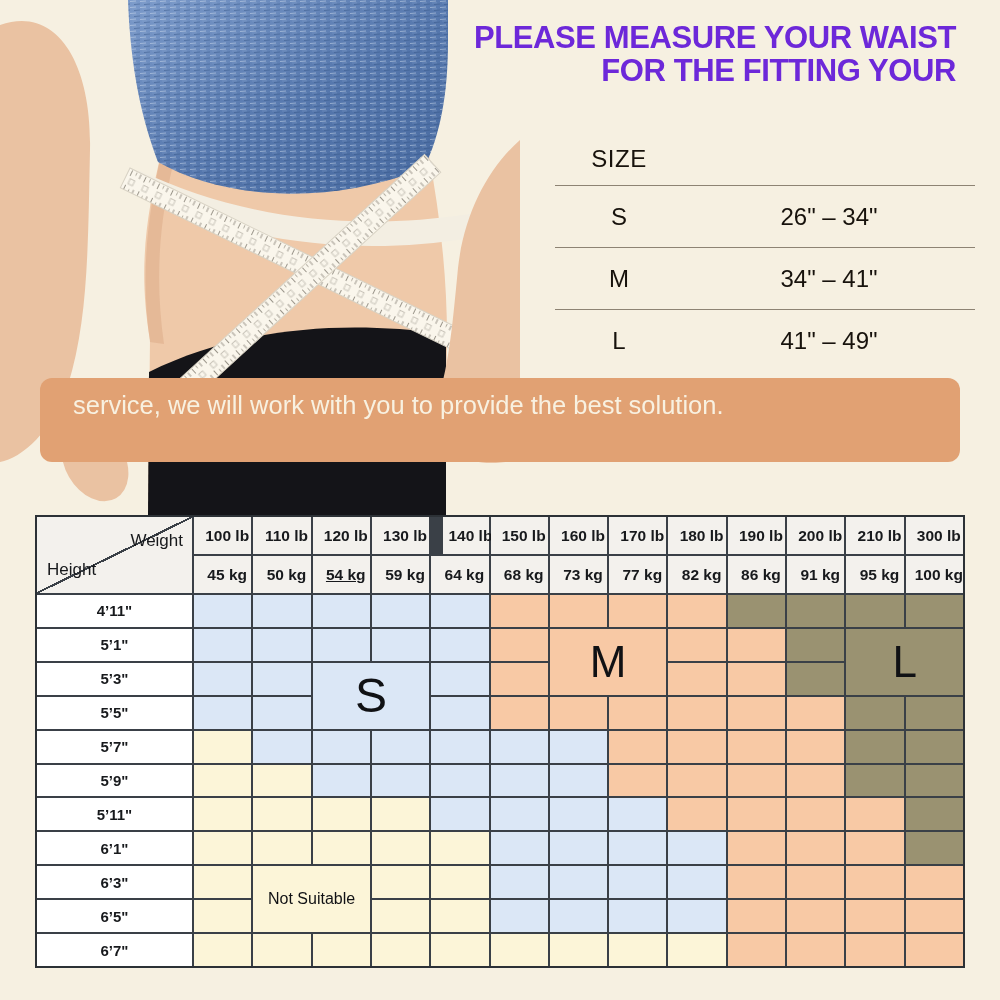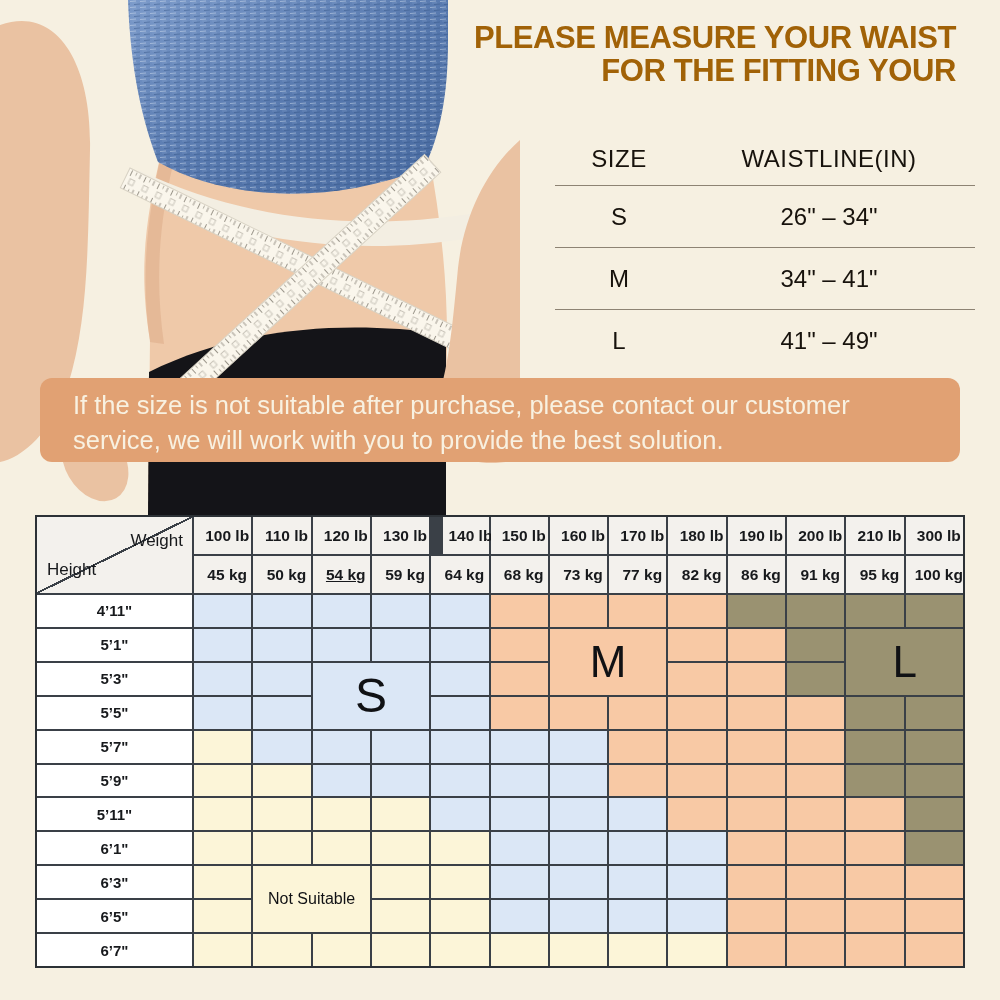--- a/index.html
+++ b/index.html
@@ -4,21 +4,21 @@
 <style>
   html,body{margin:0;padding:0;}
   body{font-family:"Liberation Sans","DejaVu Sans",sans-serif;background:#f6f0e1;}
   .page{position:relative;width:1000px;height:1000px;overflow:hidden;background:var(--page-bg,#f6f0e1);}
 
   
   .photo{position:absolute;left:0;top:0;z-index:0;}
 
   
   .title{position:absolute;top:22px;right:44px;z-index:1;text-align:right;
-         font-weight:800;font-size:31px;line-height:1.06;letter-spacing:-0.4px;color:#a16207;}
+         font-weight:800;font-size:31px;line-height:1.06;letter-spacing:-0.4px;color:#6d28d9;}
 
   
   .stable{position:absolute;left:555px;top:133px;width:420px;z-index:1;color:#17120c;}
   .strow{display:flex;align-items:center;height:61px;font-size:24px;}
   .strow.shead{height:52px;letter-spacing:0.5px;}
   .strow .c1{width:128px;text-align:center;}
   .strow .c2{flex:1;text-align:center;}
   .strow.rule{border-bottom:1.5px solid #8d8373;}
 
   
@@ -96,38 +96,36 @@
   </svg>
 
   <div class="title">
     <div>PLEASE MEASURE YOUR WAIST</div>
     <div>FOR THE FITTING YOUR</div>
   </div>
 
   <div class="stable">
     <div class="strow shead rule">
       <span class="c1">SIZE</span>
-      <span class="c2">WAISTLINE(IN)</span>
     </div>
     <div class="strow rule">
       <span class="c1">S</span>
       <span class="c2">26" – 34"</span>
     </div>
     <div class="strow rule">
       <span class="c1">M</span>
       <span class="c2">34" – 41"</span>
     </div>
     <div class="strow">
       <span class="c1">L</span>
       <span class="c2">41" – 49"</span>
     </div>
   </div>
 
   <div class="banner">
-    <div>If the size is not suitable after purchase, please contact our customer</div>
     <div>service, we will work with you to provide the best solution.</div>
   </div>
 
   <div class="matrix">
       <div class="mcell corner" style="grid-area: 1 / 1 / span 2;">
         <span class="corner-weight">Weight</span>
         <span class="corner-height">Height</span>
       </div>
       <div class="mcell whead" style="grid-area: 1 / 2;">100 lb</div>
       <div class="mcell whead" style="grid-area: 1 / 3;">110 lb</div>

